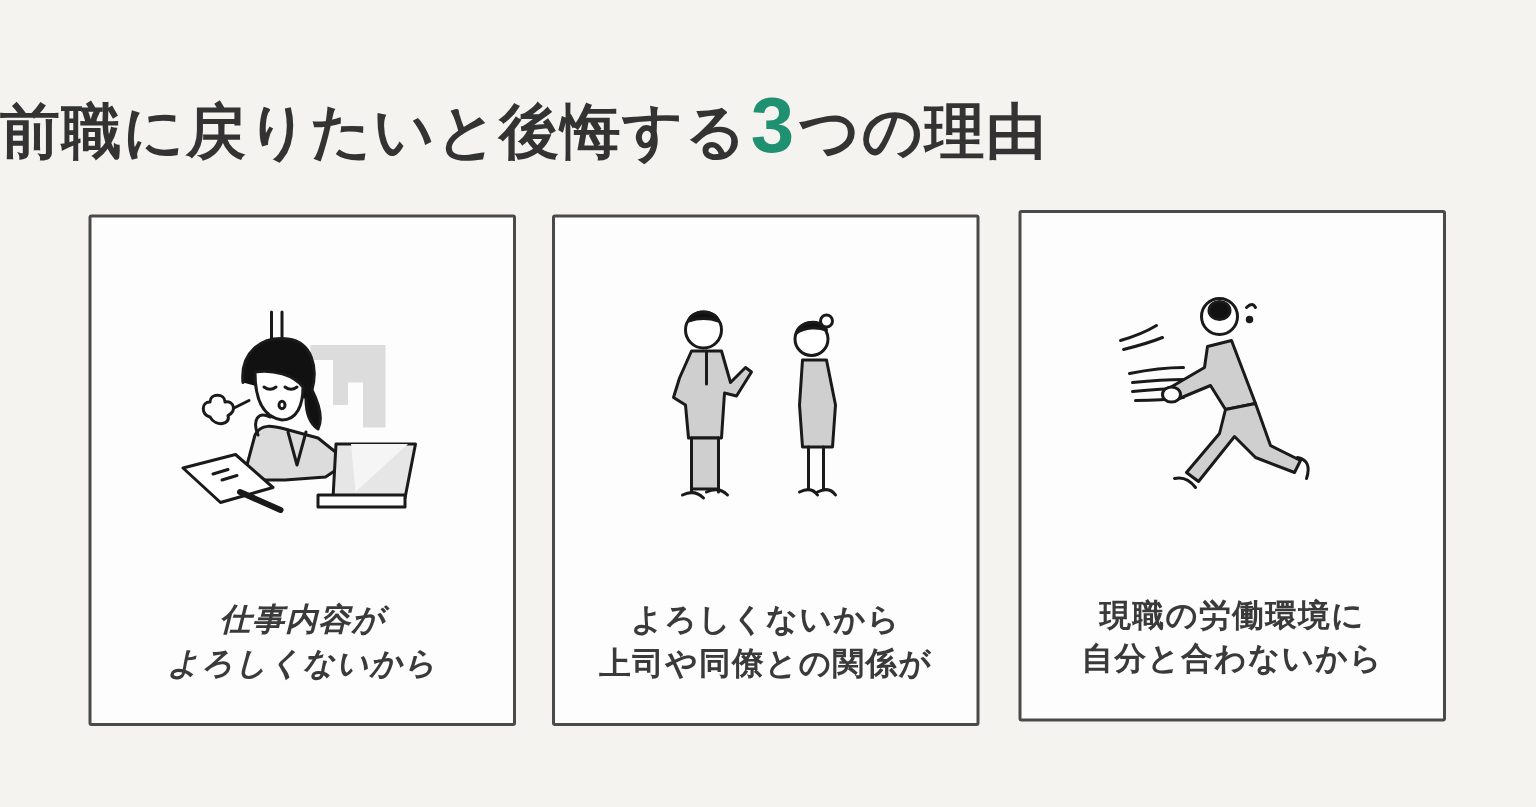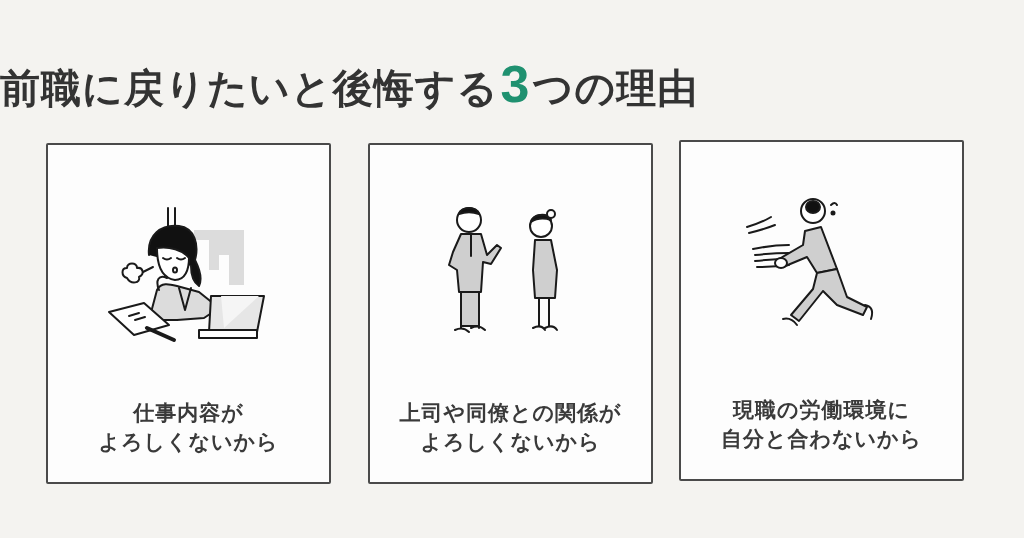--- a/index.html
+++ b/index.html
@@ -38,21 +38,21 @@
     line-height:29px; letter-spacing:1px;
   }
 </style>
 </head>
 <body>
 
 <div class="title">
   <span>前職に戻りたいと後悔する</span><span class="num">3</span><span>つの理由</span>
 </div>
 
-<div class="card" style="left:46px; top:143px;">
+<div class="card" style="left:59px; top:143px;font-style:italic;">
   <div class="illus">
     <svg width="180" height="150" viewBox="0 0 180 150" fill="none" stroke="#1a1a1a" stroke-width="2" stroke-linecap="round" stroke-linejoin="round">
 
       <path d="M95 30 H145 V85 H130 V55 H120 V70 H110 V40 H95 Z" fill="#dcdcdc" stroke="none"></path>
 
       <line x1="69" y1="8" x2="69" y2="28"></line>
         <line x1="76" y1="8" x2="76" y2="28"></line>
 
       <path d="M50 55 C48 35 62 24 80 26 C96 28 100 45 96 60 C100 68 104 78 100 86 C94 82 92 74 92 66" fill="#111"></path>
 
@@ -103,22 +103,22 @@
       <path d="M100 22 C102 14 116 12 120 20 C114 18 106 18 100 22 Z" fill="#111"></path>
       <circle cx="120" cy="14" r="4" fill="#fff"></circle>
       <path d="M104 40 L120 40 L126 70 L124 98 L104 98 L102 70 Z" fill="#cfcfcf"></path>
       <path d="M108 98 L108 126"></path>
         <path d="M118 98 L118 126"></path>
       <path d="M102 128 q8 -4 12 2"></path>
         <path d="M114 128 q8 -4 12 2"></path>
     </svg>
   </div>
   <div class="caption">
+    <div>よろしくないから</div>
     <div>上司や同僚との関係が</div>
-    <div>よろしくないから</div>
   </div>
 </div>
 
 <div class="card" style="left:679px; top:140px;">
   <div class="illus">
     <svg width="170" height="150" viewBox="0 0 170 150" fill="none" stroke="#1a1a1a" stroke-width="2" stroke-linecap="round" stroke-linejoin="round">
 
       <path d="M10 30 q14 -4 24 -10"></path>
         <path d="M12 36 q16 -4 26 -8"></path>
       <path d="M16 52 q20 -4 36 -4"></path>

